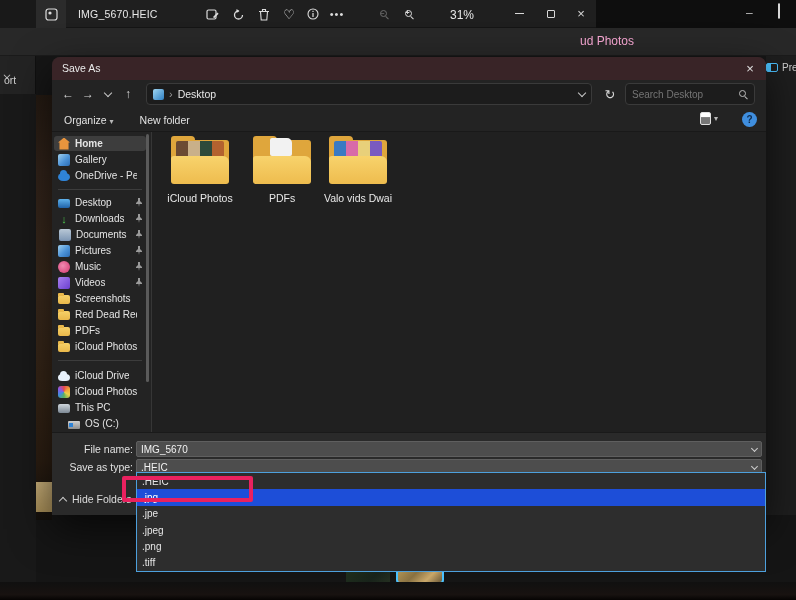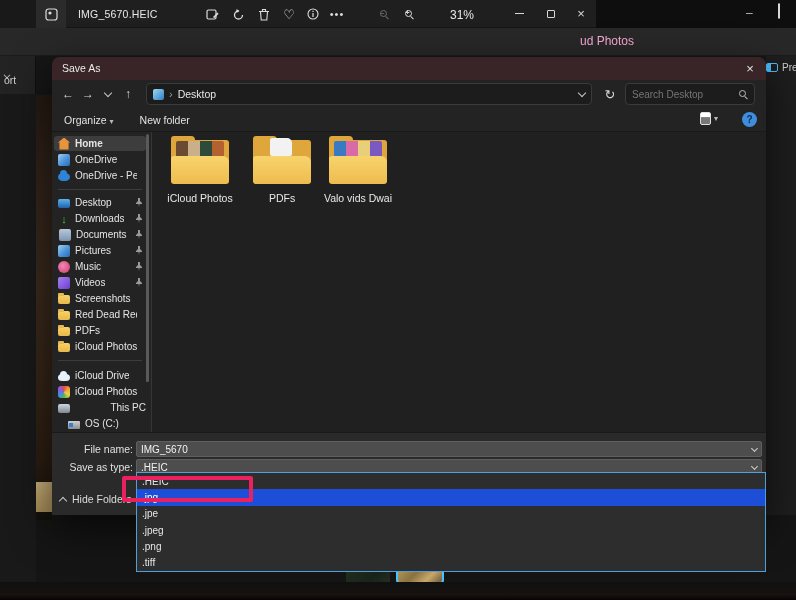--- a/index.html
+++ b/index.html
@@ -269,21 +269,21 @@
 
     <div class="dlg-body">
 
       <div class="sidebar">
         <div class="sb-item sel" style="top:4px;">
           <span class="sb-ic ic-home"></span>
             <span class="lbl">Home</span>
         </div>
         <div class="sb-item" style="top:20px;">
           <span class="sb-ic ic-gallery"></span>
-            <span class="lbl">OneDrive</span>
+            <span class="lbl">Gallery</span>
         </div>
         <div class="sb-item" style="top:36px;">
           <span class="sb-ic ic-cloud"></span>
             <span class="lbl">OneDrive - Persor</span>
         </div>
         <div class="sep" style="top:57px;"></div>
         <div class="sb-item" style="top:63px;">
           <span class="sb-ic ic-desktop"></span>
             <span class="lbl">Desktop</span>
           <span class="pin">
@@ -355,21 +355,21 @@
         </div>
         <div class="sep" style="top:228px;"></div>
         <div class="sb-item" style="top:236px;">
           <span class="sb-ic ic-icloud"></span>
             <span class="lbl">iCloud Drive</span>
         </div>
         <div class="sb-item" style="top:252px;">
           <span class="sb-ic ic-icloudph"></span>
             <span class="lbl">iCloud Photos</span>
         </div>
-        <div class="sb-item" style="top:268px;justify-content:space-between;">
+        <div class="sb-item" style="top:268px;">
           <span class="sb-ic ic-thispc"></span>
             <span class="lbl">This PC</span>
         </div>
         <div class="sb-item" style="top:284px; padding-left:14px;">
           <span class="sb-ic ic-osdrive"></span>
             <span class="lbl">OS (C:)</span>
         </div>
         <div class="sb-scroll"></div>
       </div>
 

